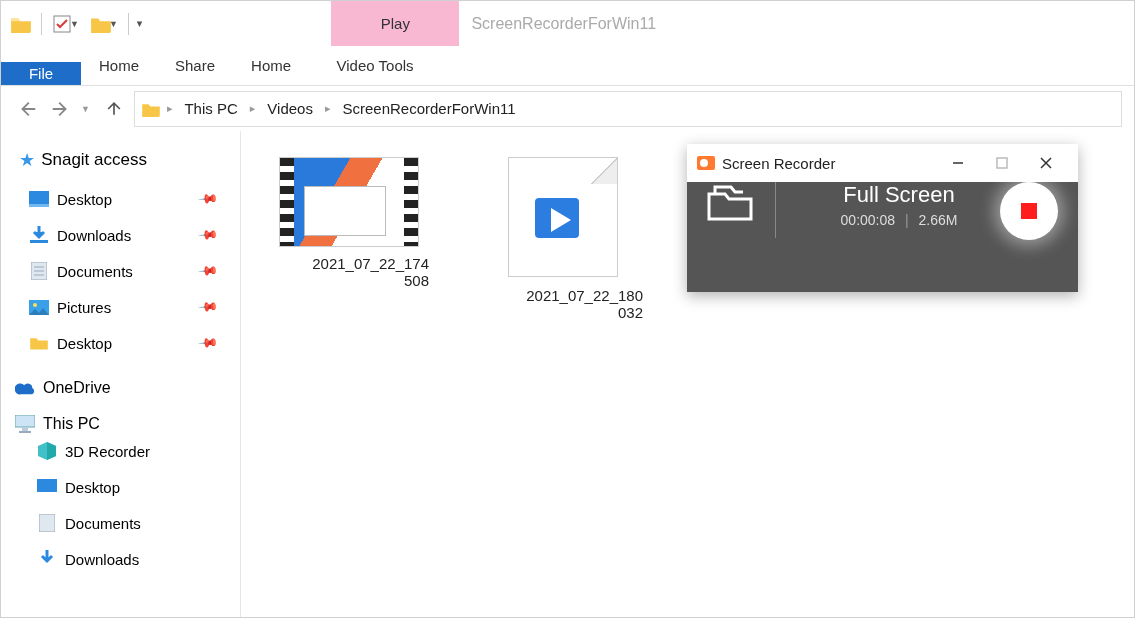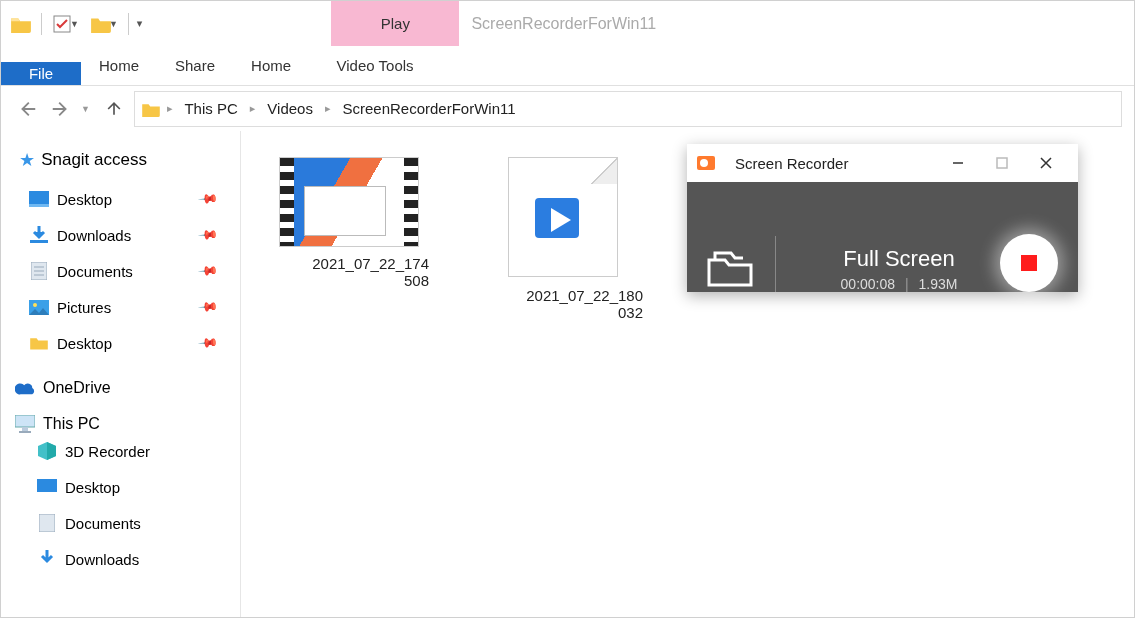--- a/index.html
+++ b/index.html
@@ -53,26 +53,26 @@
   .thumb-inner::after { content:""; position:absolute; left:10px; top:28px; width:80px; height:48px; background:#fff; border:1px solid #bbb; }
 
   .video-generic { width:110px; height:120px; margin:0 auto 10px; position:relative; border:1px solid #ccc; background:#fff; }
   .video-generic::before { content:""; position:absolute; right:0; top:0; width:26px; height:26px; background:linear-gradient(135deg,#fff 0 50%,#ccc 50% 52%, #eee 52%); }
   .play-ic { position:absolute; left:22px; top:34px; width:56px; height:56px; }
   .play-ic svg { width:56px; height:56px; }
 
   
   .recorder { position:absolute; top:143px; left:686px; width:391px; background:#444; color:#fff; box-shadow:0 4px 14px rgba(0,0,0,.3); }
   .recorder-title { height:38px; background:#fff; color:#222; display:flex; align-items:center; padding:0 10px; }
-  .recorder-title .rti { display:flex; align-items:center; gap:20px; font-size:15px; flex:1; }
+  .recorder-title .rti { display:flex; align-items:center; gap:7px; font-size:15px; flex:1; }
   .rec-ic { width:18px; height:14px; background:#ff7a2e; border-radius:2px; position:relative; }
   .rec-ic::after { content:""; position:absolute; left:3px; top:3px; width:8px; height:8px; background:#fff; border-radius:50%; }
   .win-btn { width:44px; height:38px; display:flex; align-items:center; justify-content:center; color:#333; }
   .win-btn.max { color:#bbb; }
-  .recorder-body { height:110px; display:flex; align-items:flex-end; padding:0 20px; background:#555; }
+  .recorder-body { height:110px; display:flex; align-items:flex-start; padding:0 20px; background:#555; }
   .out-ic { width:46px; height:40px; }
   .v-sep { width:1px; height:56px; background:#888; margin:0 22px; }
   .rec-center { flex:1; text-align:center; }
   .fullscreen-lbl { font-size:22px; font-weight:400; }
   .rec-stats { font-size:14px; color:#ddd; margin-top:4px; }
   .rec-stats .bar { color:#999; padding:0 6px; }
   .stop { width:58px; height:58px; border-radius:50%; background:#fff; display:flex; align-items:center; justify-content:center; box-shadow:0 0 16px 6px rgba(255,255,255,.4); }
   .stop .sq { width:16px; height:16px; background:#ff1c1c; }
 </style>
 </head>
@@ -319,21 +319,21 @@
             <path fill="none" stroke="#fff" stroke-width="3" d="M2 12h16l4 5h22v20H2z"></path>
             <path fill="none" stroke="#fff" stroke-width="3" d="M8 12V5h16l4 5h8"></path>
           </svg>
       </span>
       <div class="v-sep"></div>
       <div class="rec-center">
         <div class="fullscreen-lbl">Full Screen</div>
         <div class="rec-stats">
           <span>00:00:08</span>
           <span class="bar">|</span>
-          <span>1.93M</span>
+          <span>2.66M</span>
         </div>
       </div>
       <div class="stop">
         <div class="sq"></div>
       </div>
     </div>
   </div>
 
 </div>
 

